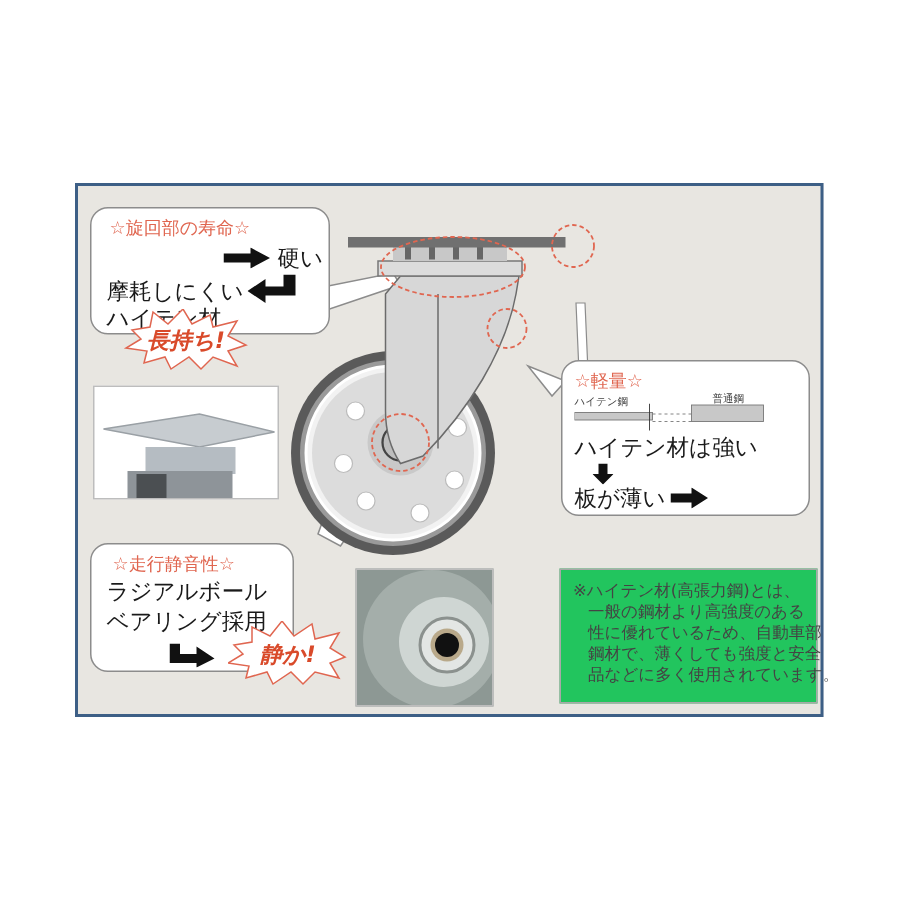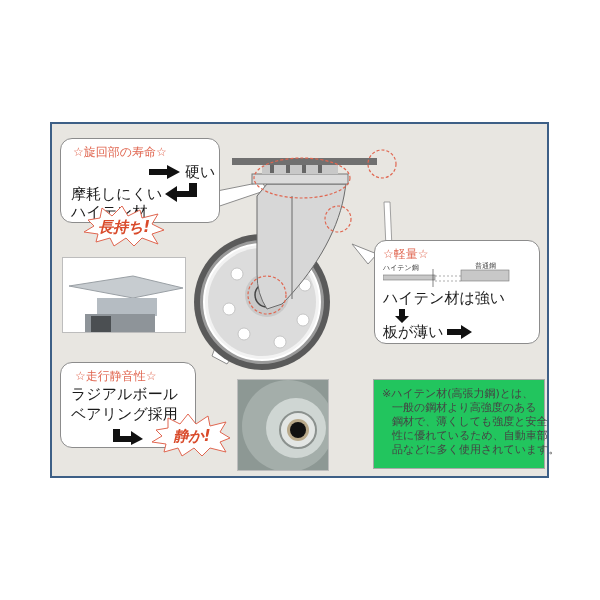--- a/index.html
+++ b/index.html
@@ -144,17 +144,17 @@
       <circle cx="58" cy="48" r="30" fill="#cfd6d3"></circle>
       <circle cx="60" cy="50" r="18" fill="#e3e6e4" stroke="#8b918e" stroke-width="2"></circle>
       <circle cx="60" cy="50" r="11" fill="#b9a98a"></circle>
       <circle cx="60" cy="50" r="8" fill="#111"></circle>
     </svg>
   </div>
 
   <div class="note">
     <div>※ハイテン材(高張力鋼)とは、</div>
     <div class="indent">一般の鋼材より高強度のある</div>
+    <div class="indent">性に優れているため、自動車部</div>
     <div class="indent">鋼材で、薄くしても強度と安全</div>
-    <div class="indent">性に優れているため、自動車部</div>
     <div class="indent">品などに多く使用されています。</div>
   </div>
 </div>
 
 </body></html>

